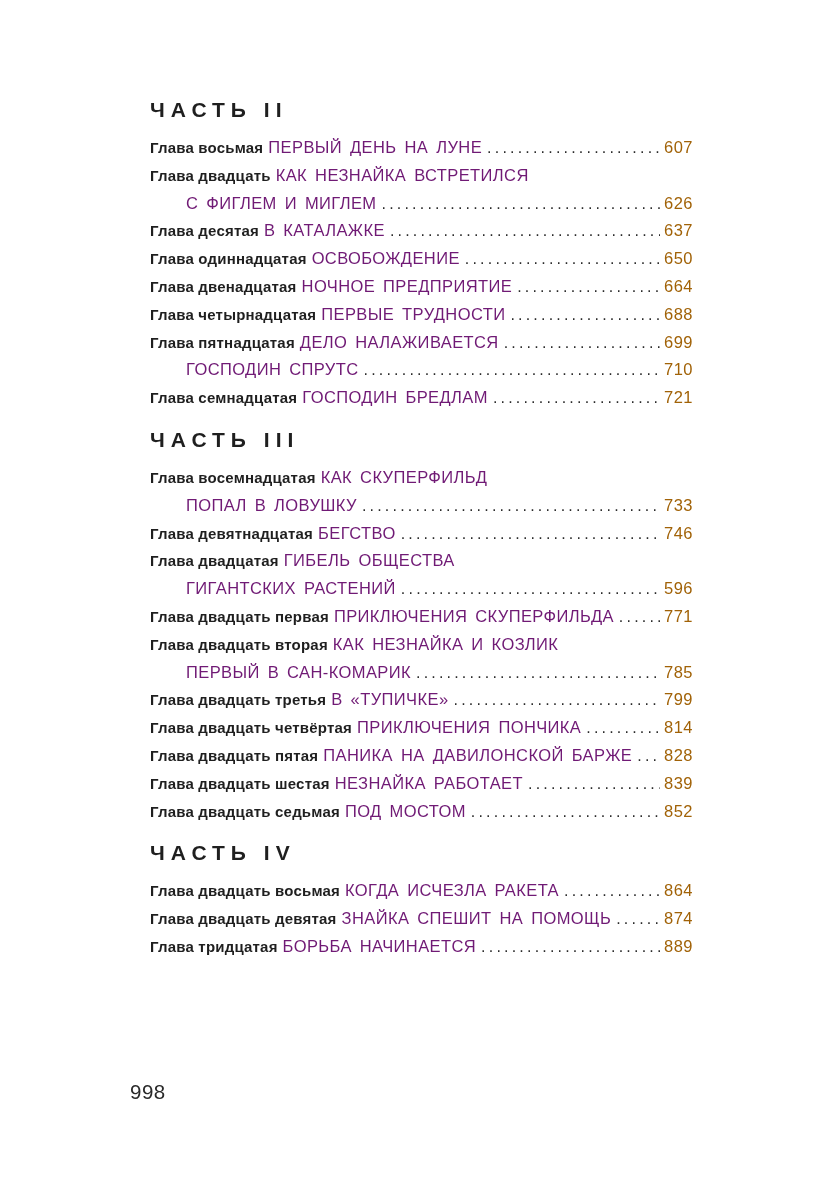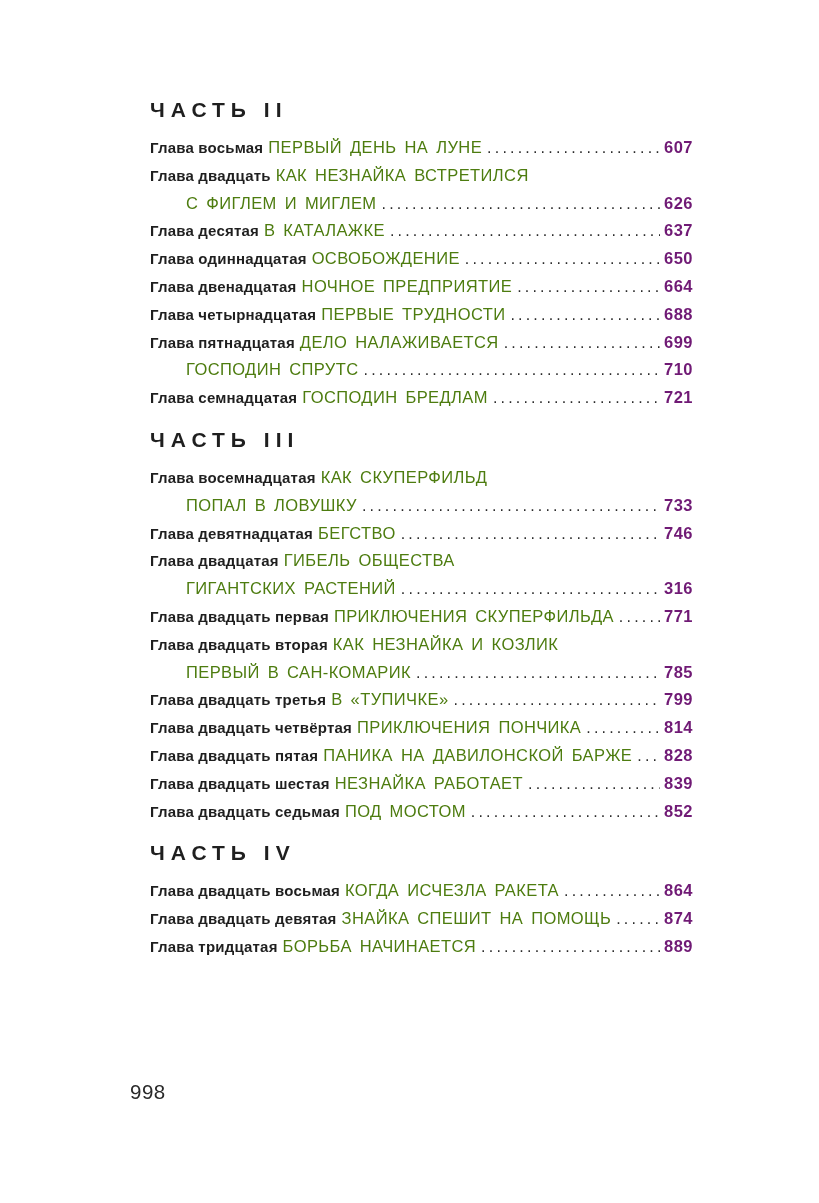--- a/index.html
+++ b/index.html
@@ -45,39 +45,39 @@
     font-weight: 700;
     font-size: 15px;
     letter-spacing: 0.2px;
     margin-right: 5px;
     color: #1f1f1f;
   }
   .title {
     font-weight: 400;
     letter-spacing: 0.4px;
     word-spacing: 3px;
-    color: #4d7c0f;
+    color: #701a75;
   }
   .dots {
     flex: 1 1 auto;
     overflow: hidden;
     min-width: 14px;
     margin: 0 4px 0 5px;
     color: #2a2a2a;
   }
   .dots::after {
     content: "......................................................................................................................";
     letter-spacing: 3.2px;
     font-size: 16px;
   }
   .pagenum {
     flex: 0 0 auto;
-    font-weight: 700;
+    font-weight: 400;
     letter-spacing: 0.5px;
-    color: #701a75;
+    color: #a16207;
   }
   .folio {
     position: absolute;
     left: 130px;
     top: 1080px;
     font-size: 20.5px;
     letter-spacing: 0.5px;
     color: #2a2a2a;
   }
 </style>
@@ -188,21 +188,21 @@
             </div>
           </div>
           <div class="entry">
             <div class="line">
               <span class="label">Глава двадцатая</span>
               <span class="title">ГИБЕЛЬ ОБЩЕСТВА</span>
             </div>
             <div class="line cont">
               <span class="title">ГИГАНТСКИХ РАСТЕНИЙ</span>
               <span class="dots"></span>
-              <span class="pagenum">316</span>
+              <span class="pagenum">596</span>
             </div>
           </div>
           <div class="entry">
             <div class="line">
               <span class="label">Глава двадцать первая</span>
               <span class="title">ПРИКЛЮЧЕНИЯ СКУПЕРФИЛЬДА</span>
               <span class="dots"></span>
               <span class="pagenum">771</span>
             </div>
           </div>

